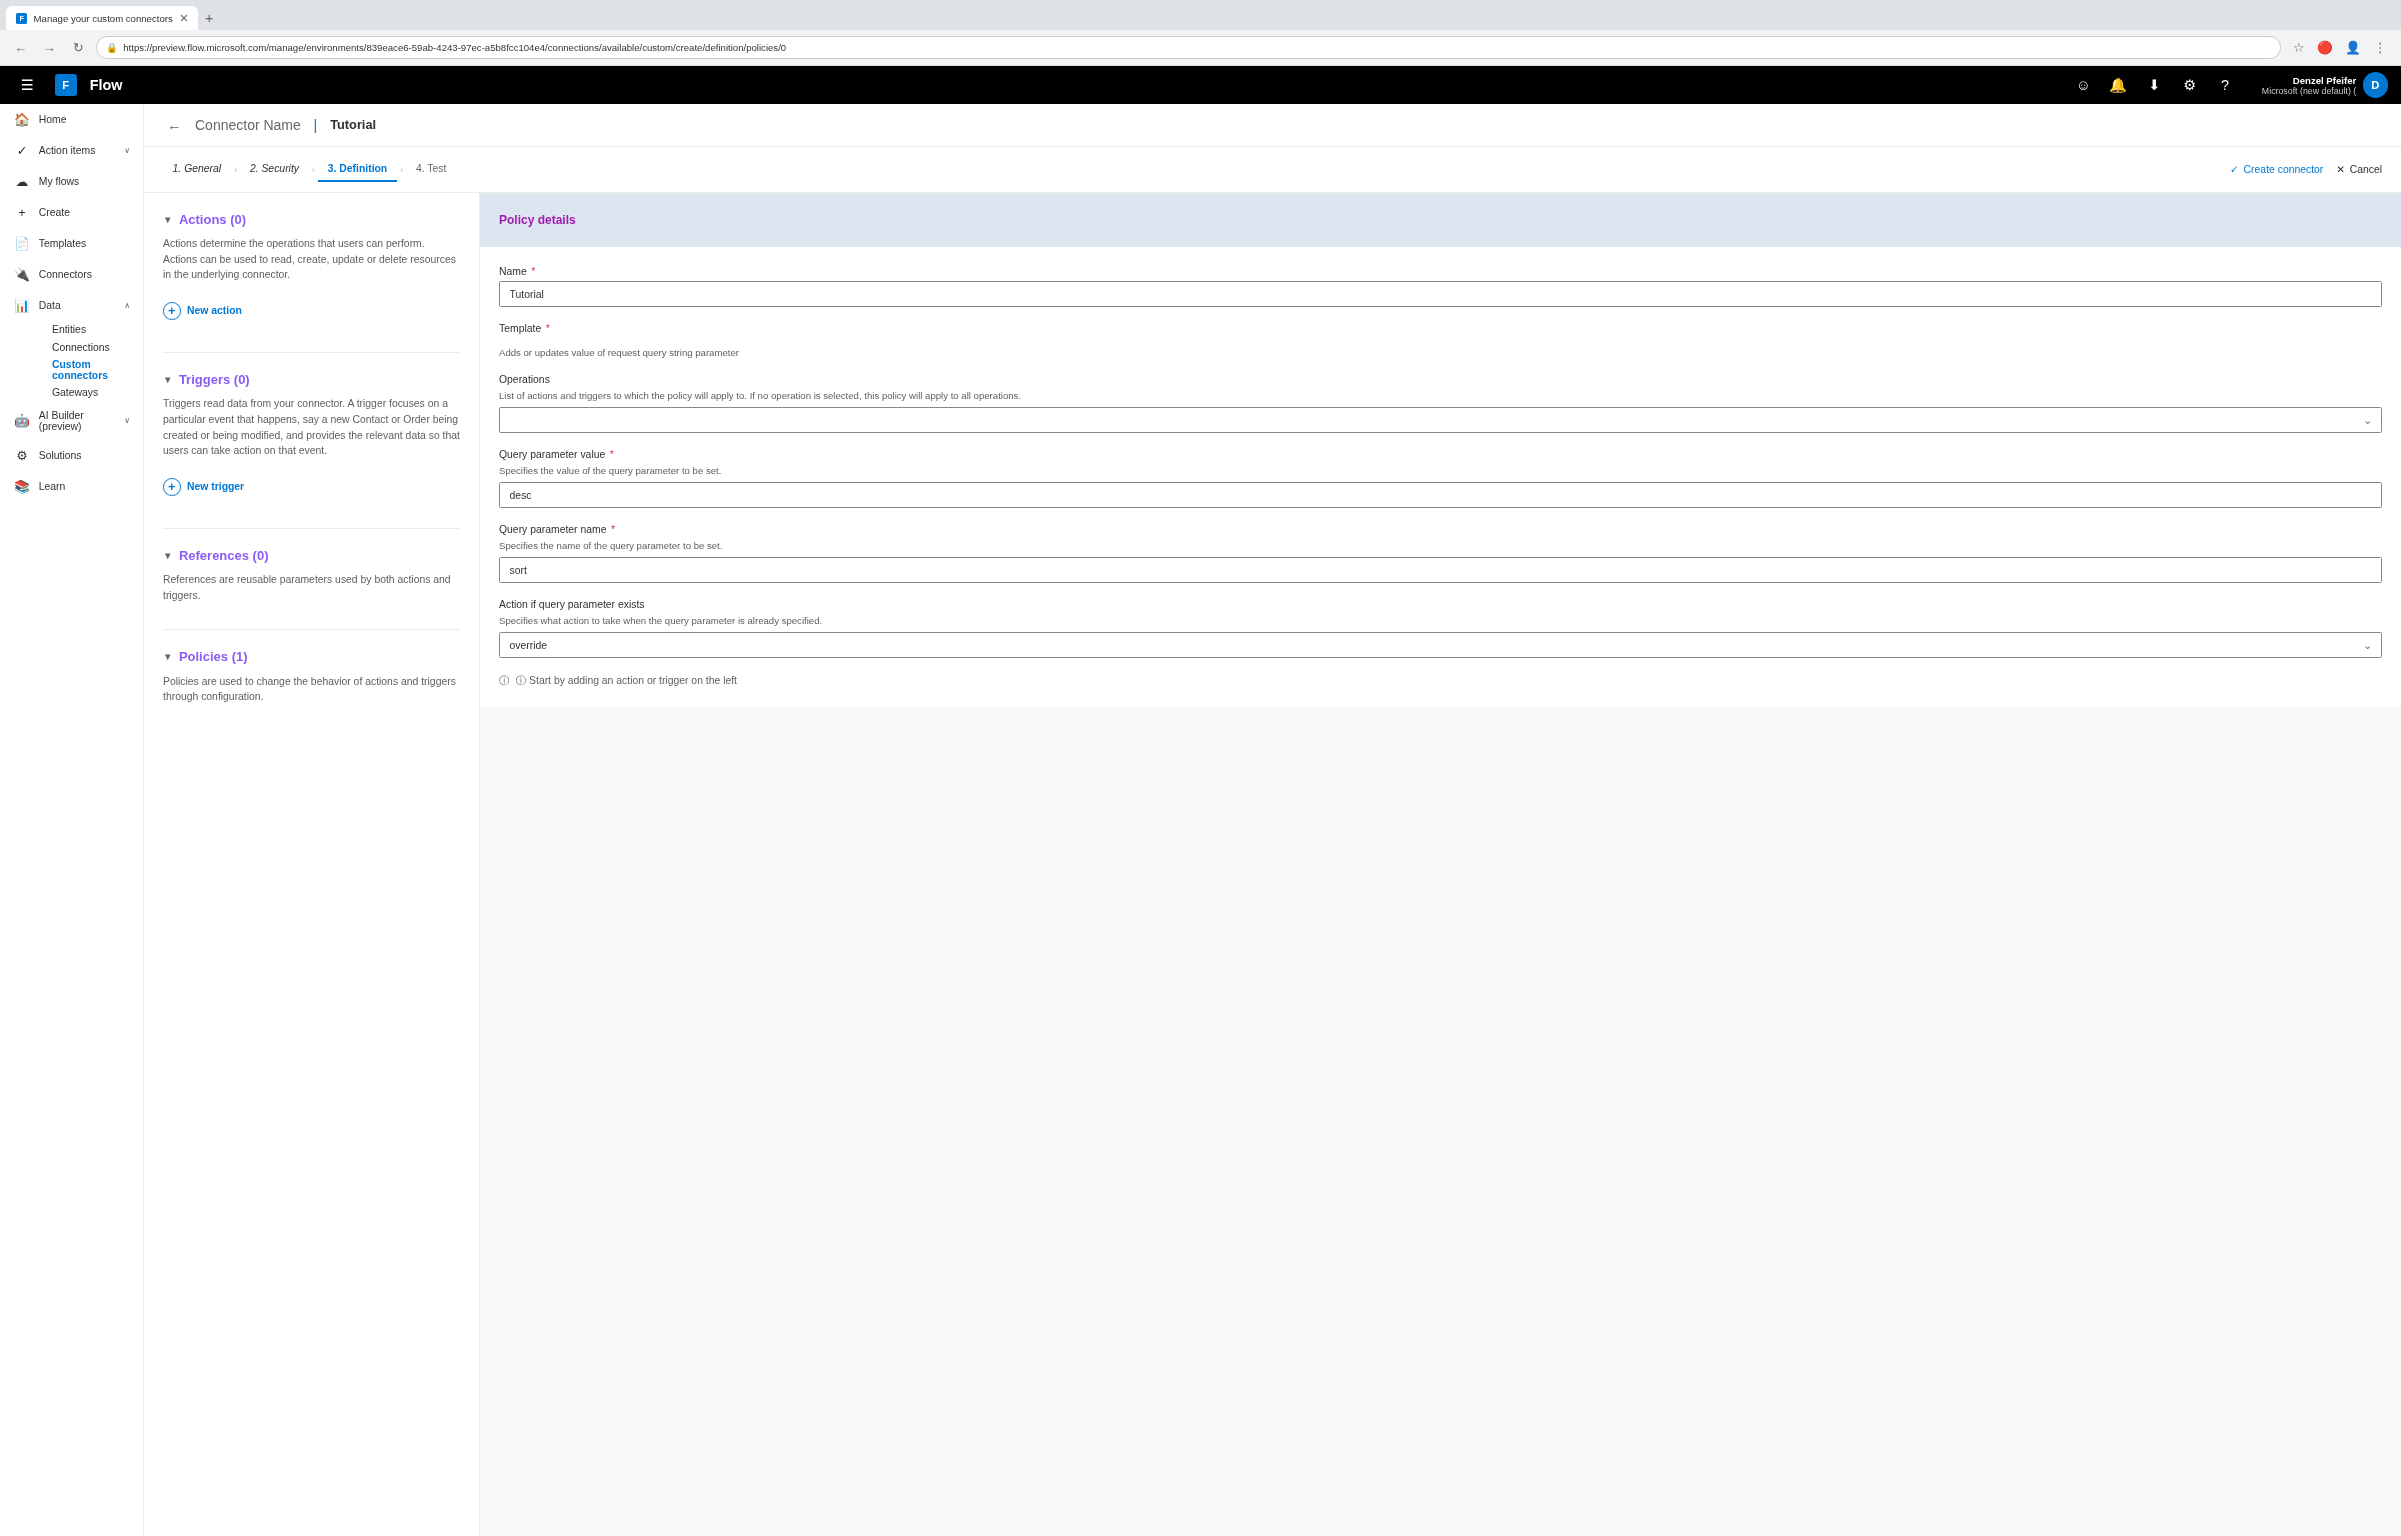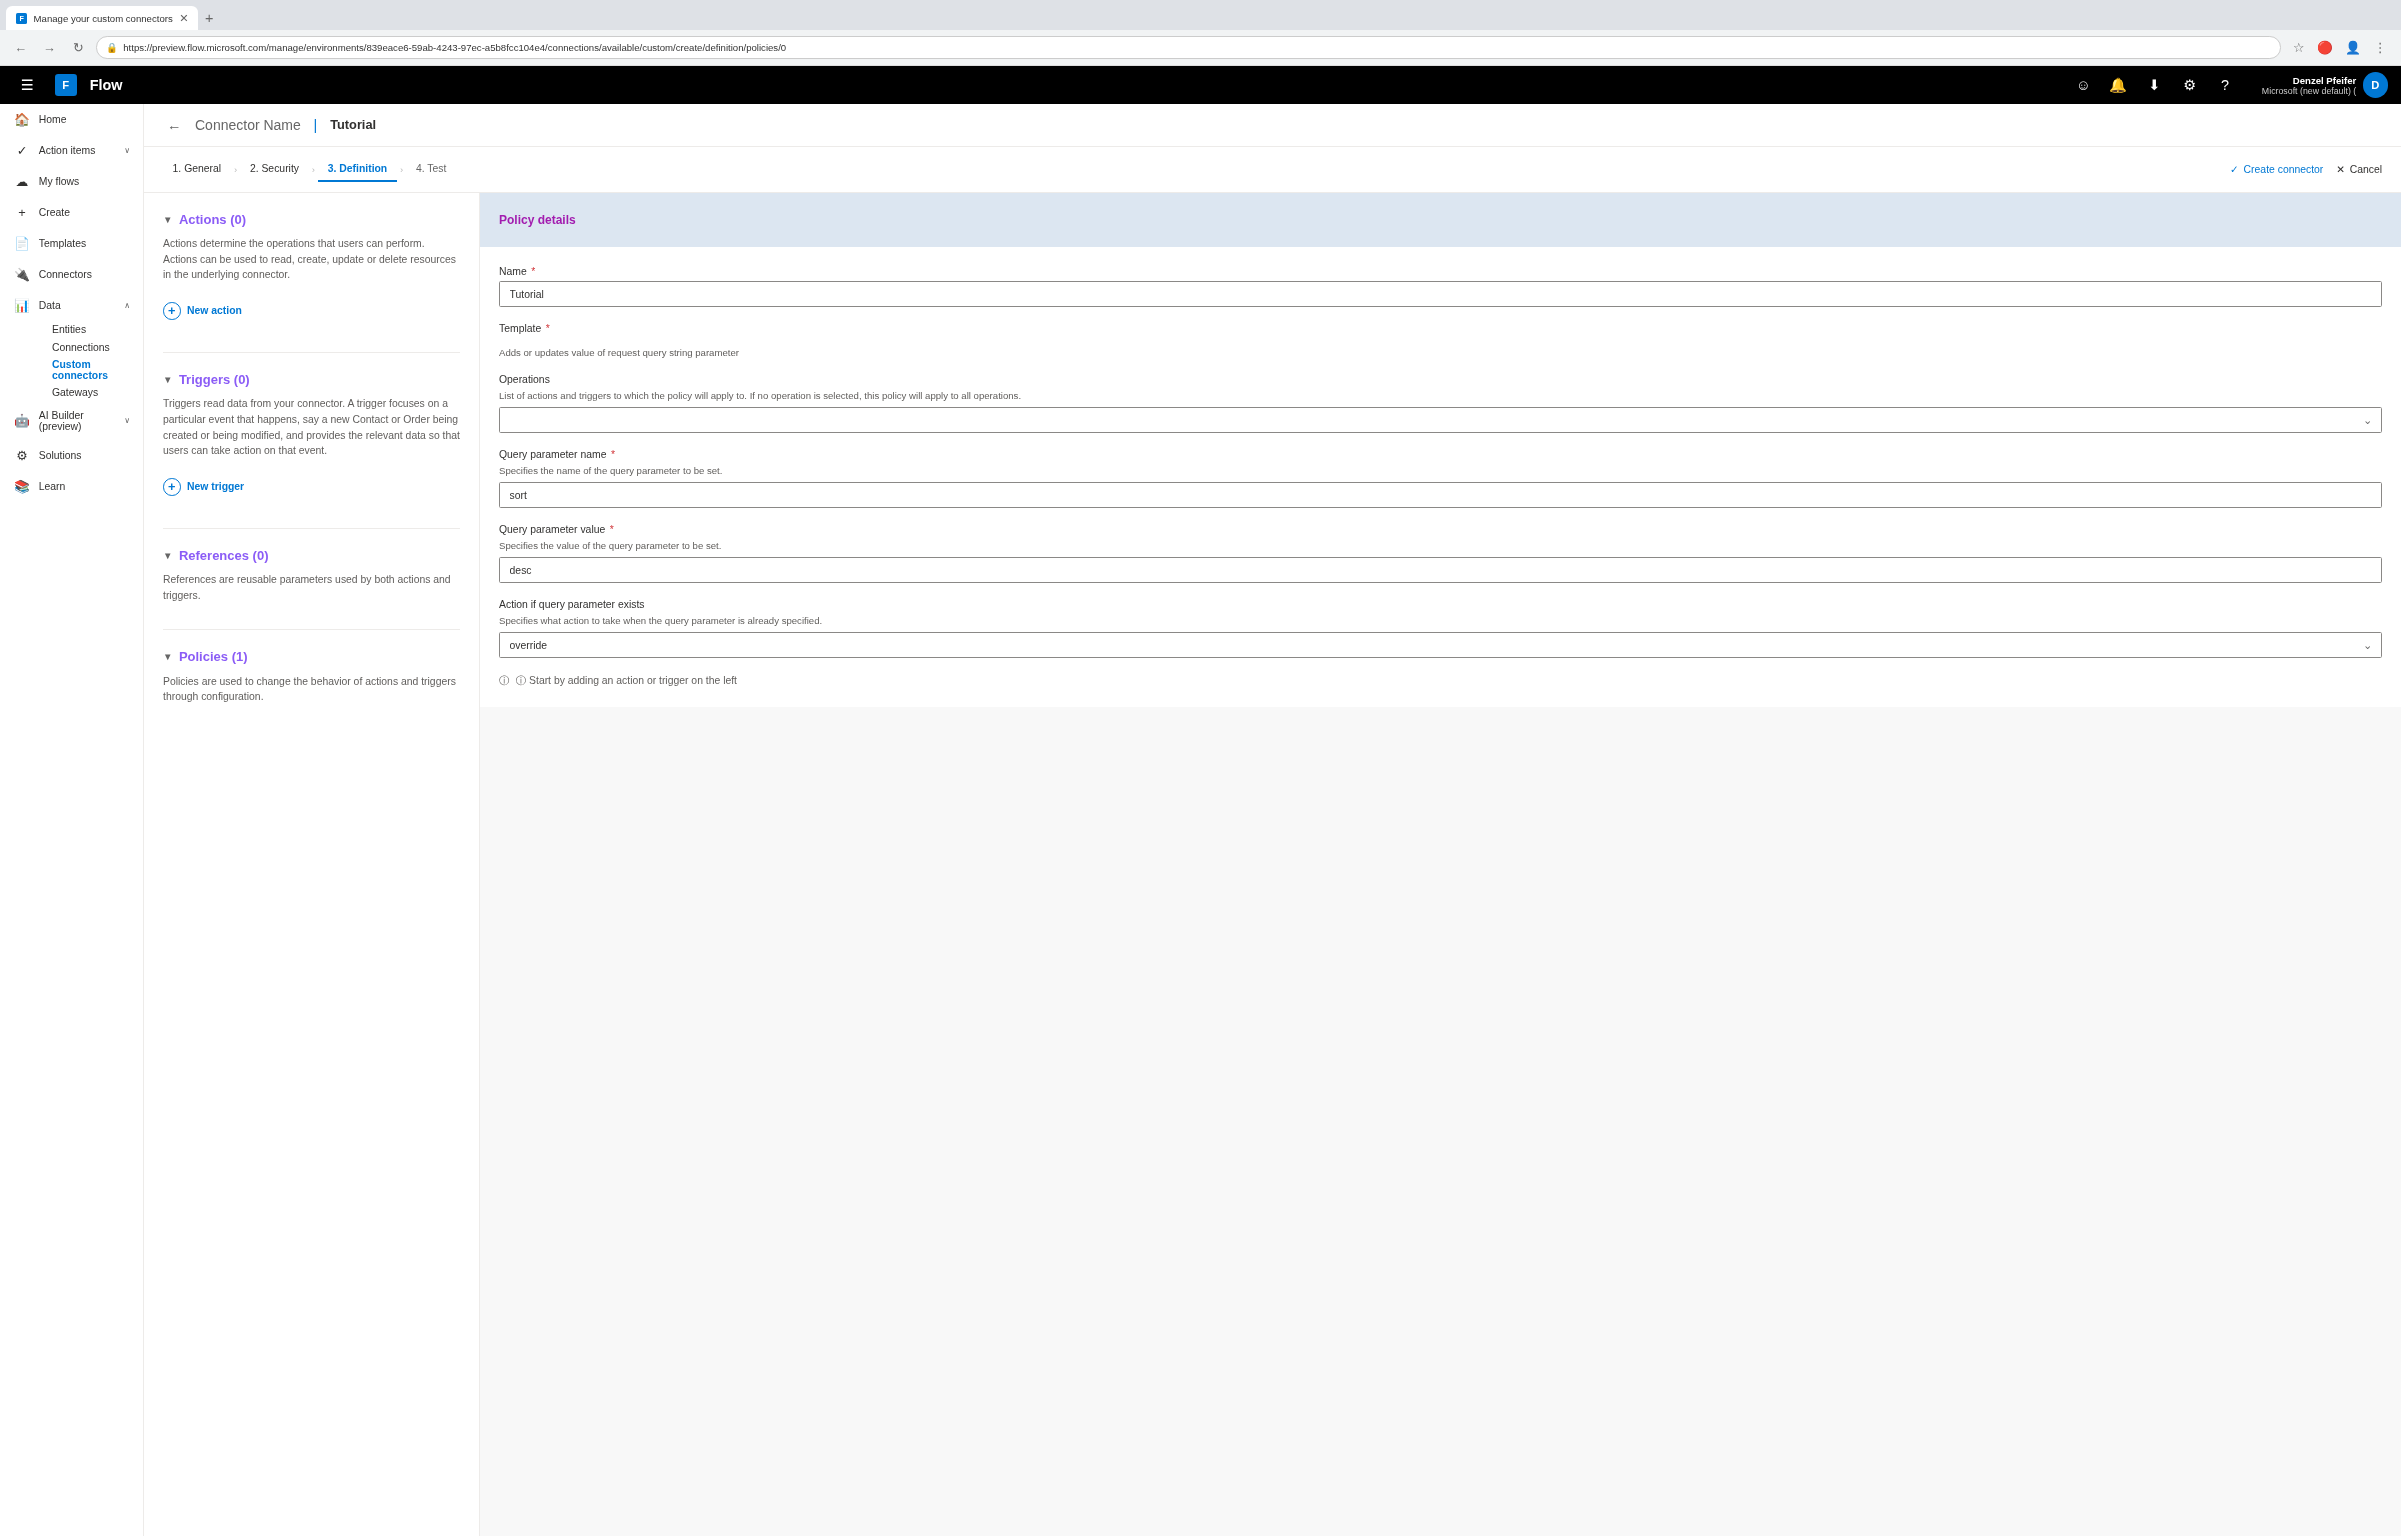--- a/index.html
+++ b/index.html
@@ -49,21 +49,21 @@
     
     .page-header { background: #fff; border-bottom: 0.8px solid #edebe9; padding: 9.6px 19px; display: flex; align-items: center; gap: 9.6px; }
     .back-btn { width: 22.4px; height: 22.4px; border: none; background: transparent; cursor: pointer; font-size: 14.4px; color: #666; display: flex; align-items: center; justify-content: center; }
     .breadcrumb-current { font-size: 12.8px; font-weight: 600; color: #323130; }
     .breadcrumb-parent { font-size: 14px; color: #666; }
 
     
     .wizard-nav { background: #fff; padding: 9.6px 19px; border-bottom: 0.8px solid #edebe9; display: flex; align-items: center; gap: 0; }
     .wizard-step { display: flex; align-items: center; gap: 4.8px; padding: 6.4px 9.6px; font-size: 10.4px; color: #666; cursor: pointer; border-bottom: 2.4px solid transparent; }
     .wizard-step.active { color: #0078d4; border-bottom-color: #0078d4; font-weight: 600; }
-    .wizard-step.completed { color: #323130; }
+    .wizard-step.completed { color: #323130; font-style: italic; }
     .wizard-chevron { color: #bbb; font-size: 9.6px; margin: 0 3.2px; }
     .wizard-actions { margin-left: auto; display: flex; align-items: center; gap: 12.8px; }
     .wizard-action-btn { display: flex; align-items: center; gap: 4.8px; font-size: 10.4px; cursor: pointer; border: none; background: transparent; }
     .wizard-action-btn.primary { color: #0078d4; }
     .wizard-action-btn.secondary { color: #323130; }
 
     
     .content-area { display: flex; flex: 1; overflow: hidden; }
 
     
@@ -322,32 +322,32 @@
               <div class="field-desc">List of actions and triggers to which the policy will apply to. If no operation is selected, this policy will apply to all operations.</div>
               <div class="select-wrapper">
                 <select class="field-select">
                   <option value=""></option>
                 </select>
               </div>
             </div>
 
             <div class="field-group">
               <div class="field-label">
+                Query parameter value <span class="required">*</span>
+              </div>
+              <div class="field-desc">Specifies the value of the query parameter to be set.</div>
+              <input class="field-input" type="text" value="desc" style="">
+            </div>
+
+            <div class="field-group">
+              <div class="field-label">
                 Query parameter name <span class="required">*</span>
               </div>
               <div class="field-desc">Specifies the name of the query parameter to be set.</div>
               <input class="field-input" type="text" value="sort" style="">
-            </div>
-
-            <div class="field-group">
-              <div class="field-label">
-                Query parameter value <span class="required">*</span>
-              </div>
-              <div class="field-desc">Specifies the value of the query parameter to be set.</div>
-              <input class="field-input" type="text" value="desc" style="">
             </div>
 
             <div class="field-group">
               <div class="field-label">Action if query parameter exists</div>
               <div class="field-desc">Specifies what action to take when the query parameter is already specified.</div>
               <div class="select-wrapper">
                 <select class="field-select">
                   <option>override</option>
                 </select>
               </div>

